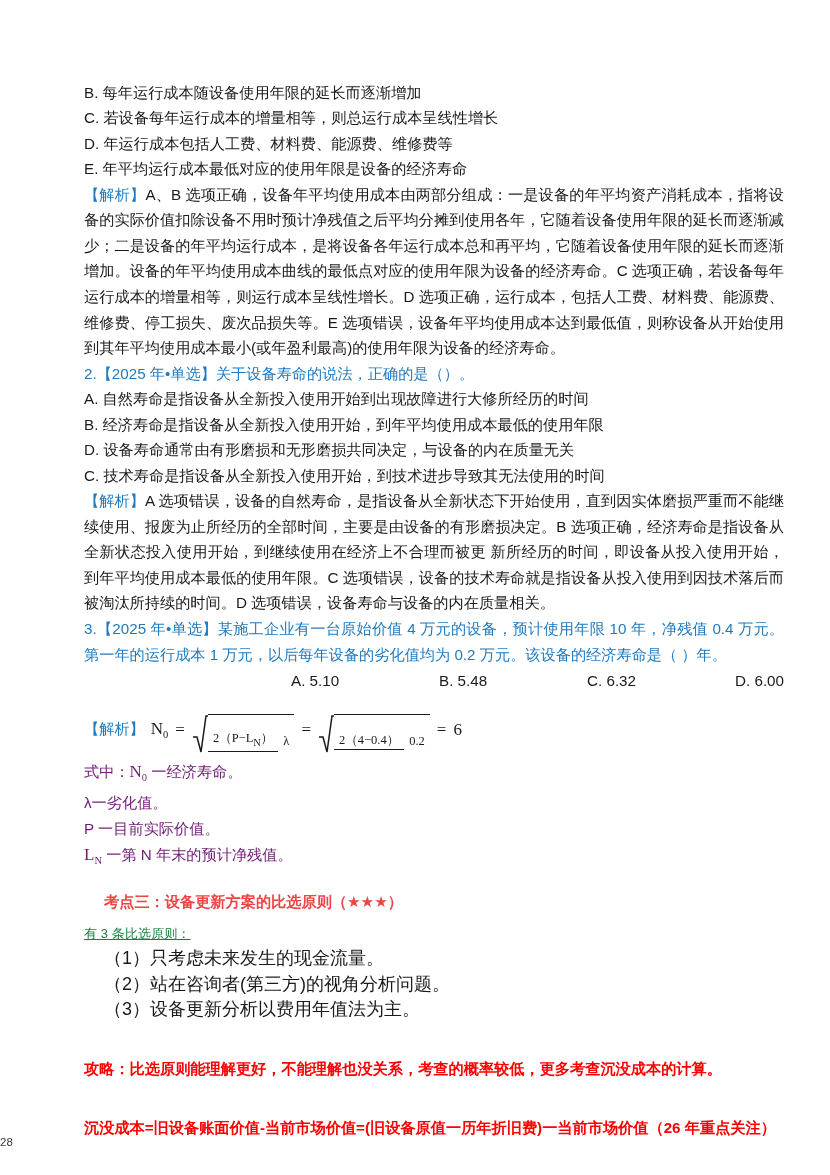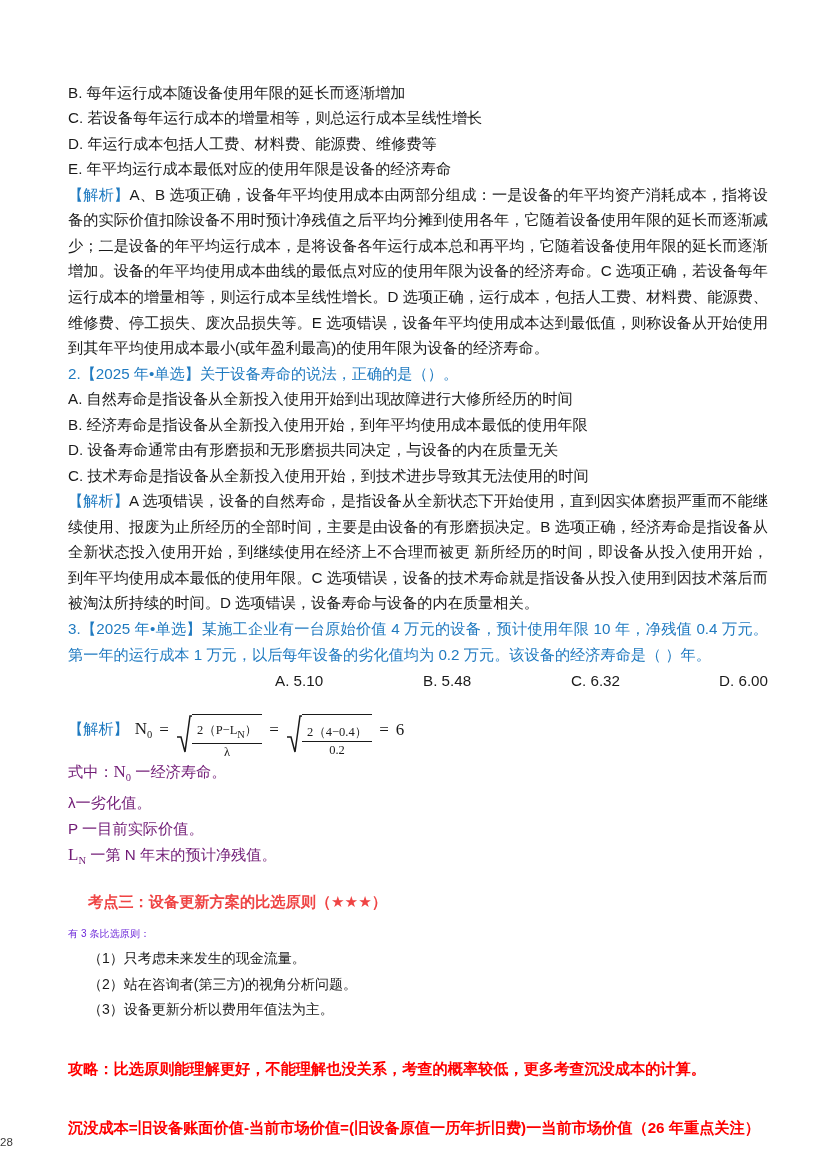--- a/index.html
+++ b/index.html
@@ -13,30 +13,31 @@
   .page {
     position: relative;
     width: 830px;
     height: 1175px;
     background: #ffffff;
     box-sizing: border-box;
     overflow: hidden;
   }
   .content {
     position: absolute;
-    left: 68px;
+    left: 84px;
     top: 80px;
     width: 700px;
   }
   .line {
-    font-size: 10px;
+    font-size: 13px;
     line-height: 25.4px;
-    color: #6d28d9;
+    color: #15803d;
     letter-spacing: 0.1px;
     white-space: nowrap;
+    text-decoration: underline;
   }
   .opt {
     font-size: 15.2px;
     line-height: 25.4px;
     color: #1a1a1a;
   }
   .para {
     font-size: 15.2px;
     line-height: 25.6px;
     color: #1a1a1a;
@@ -96,21 +97,21 @@
   }
   .eq { margin: 0 7px; font-family: "Liberation Serif", serif; font-size: 17px; }
   .radical {
     display: inline-flex;
     align-items: stretch;
     height: 40px;
   }
   .radical svg { display: block; }
   .frac {
     display: inline-flex;
-    flex-direction: column;
+    flex-direction: row;
     align-items: center;
     justify-content: center;
     font-family: "Liberation Serif", "DejaVu Serif", serif;
     border-top: 1.4px solid #1a1a1a;
     padding-top: 18px;
     margin-top: 4px;
   }
   .fnum {
     font-size: 12.5px;
     padding: 0 5px 1px 5px;
@@ -132,21 +133,21 @@
     font-size: 15.2px;
     line-height: 25.6px;
     color: #ef4444;
     font-weight: bold;
     margin-top: 16px;
     margin-bottom: 6px;
     padding-left: 20px;
     white-space: nowrap;
   }
   .numitem {
-    font-size: 14px;
+    font-size: 18px;
     line-height: 25.6px;
     color: #1a1a1a;
     padding-left: 20px;
     white-space: nowrap;
   }
   .redline {
     font-size: 15.2px;
     line-height: 26px;
     color: #ff0000;
     font-weight: bold;

